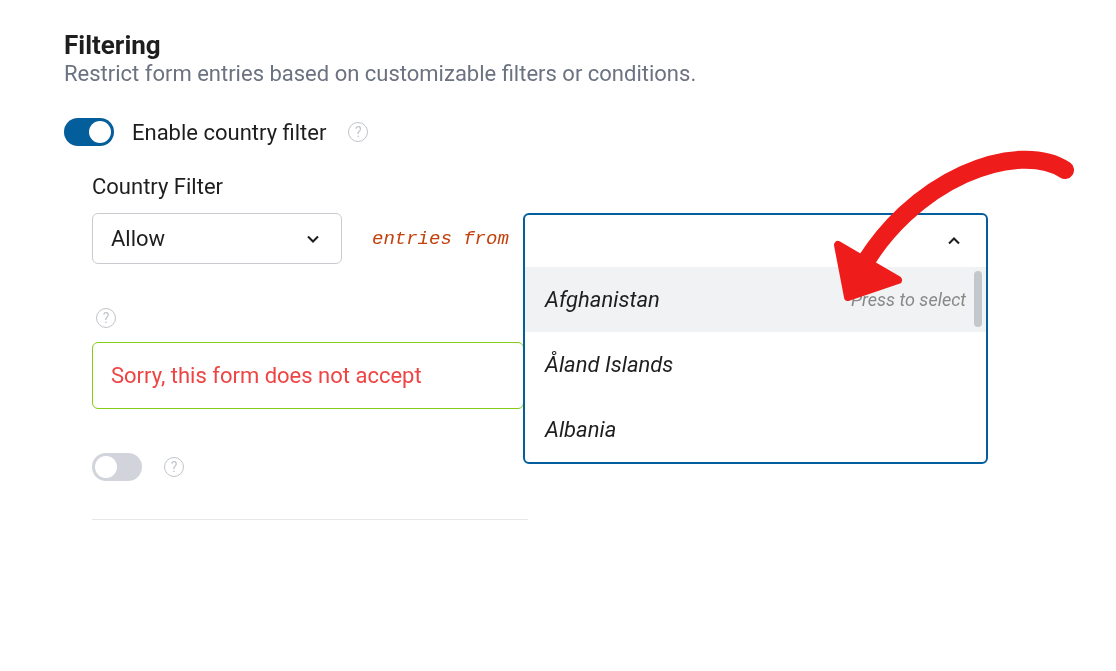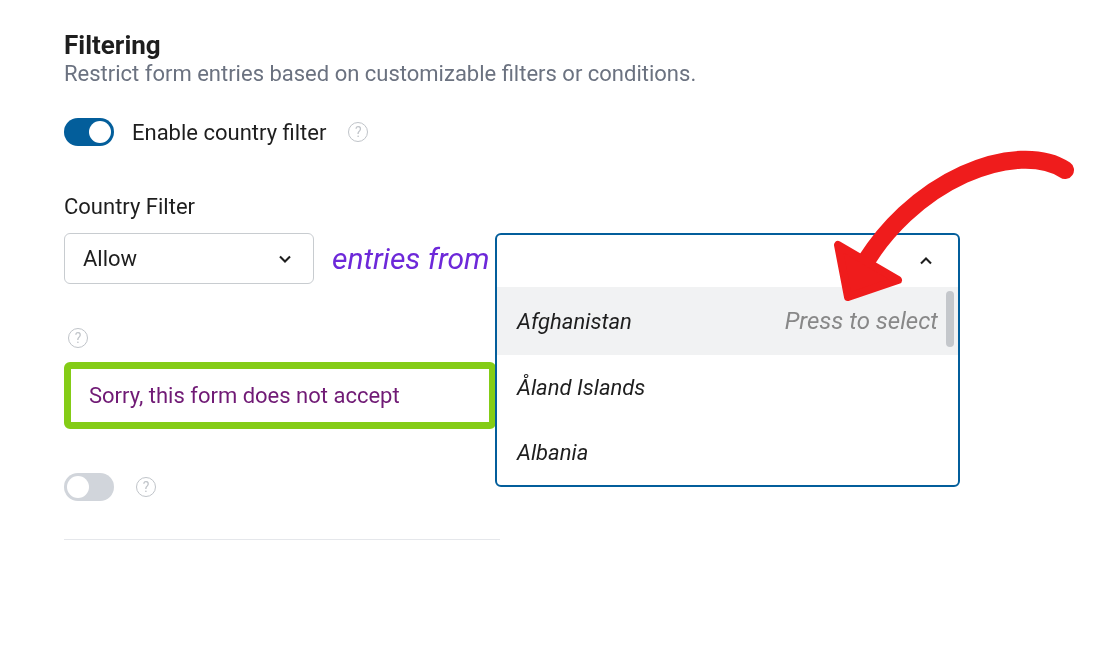--- a/index.html
+++ b/index.html
@@ -19,21 +19,21 @@
     }
     .section-desc {
       font-size: 22px;
       color: #6b7280;
       margin-bottom: 32px;
     }
     .toggle-row {
       display: flex;
       align-items: center;
       gap: 18px;
-      margin-bottom: 48px;
+      margin-bottom: 28px;
     }
     .toggle {
       width: 50px;
       height: 28px;
       border-radius: 14px;
       position: relative;
       cursor: pointer;
       transition: background 0.2s;
     }
     .toggle.on { background: #035e9b; }
@@ -69,42 +69,43 @@
       font-size: 22px;
       color: #1e1e1e;
       margin-bottom: 14px;
       display: flex;
       align-items: center;
       gap: 10px;
     }
     .row {
       display: flex;
       align-items: center;
-      gap: 18px;
+      gap: 30px;
       margin-bottom: 44px;
       position: relative;
     }
     .select-box {
       border: 1px solid #c8ccd0;
       border-radius: 6px;
       padding: 12px 18px;
       font-size: 22px;
       display: flex;
       align-items: center;
       justify-content: space-between;
       width: 250px;
       cursor: pointer;
     }
     .chevron-down {
       width: 20px;
     }
     .entries-text {
-      font-size: 30px;
+      font-size: 19px;
       font-style: italic;
-      color: #6d28d9;
+      color: #c2410c;
+      font-family: Liberation Mono, monospace;
     }
     .country-dropdown {
       border: 2px solid #035e9b;
       border-radius: 6px;
       width: 465px;
       background: #fff;
       position: absolute;
       left: 431px;
       top: 0;
       z-index: 10;
@@ -130,38 +131,38 @@
       display: flex;
       align-items: center;
       justify-content: space-between;
       cursor: pointer;
     }
     .dropdown-item.highlighted {
       background: #f1f2f3;
     }
     .press-hint {
       color: #888;
-      font-size: 24px;
+      font-size: 18px;
     }
     .scrollbar-thumb {
       position: absolute;
       right: 4px;
       top: 4px;
       width: 8px;
       height: 56px;
       background: #c4c7cb;
       border-radius: 4px;
     }
     .text-input {
-      border: 7px solid #84cc16;
+      border: 1px solid #84cc16;
       border-radius: 6px;
-      padding: 14px 18px;
+      padding: 20px 18px;
       font-size: 22px;
       width: 432px;
-      color: #701a75;
+      color: #ef4444;
       font-family: inherit;
     }
     .message-section {
       margin-bottom: 44px;
     }
     .hr {
       border: none;
       border-top: 1px solid #e5e7eb;
       margin-top: 38px;
       width: 436px;
@@ -181,21 +182,21 @@
 <p class="section-desc">Restrict form entries based on customizable filters or conditions.</p>
 
 <div class="toggle-row">
   <div class="toggle on">
     <div class="toggle-knob"></div>
   </div>
   <span class="toggle-label">Enable country filter</span>
   <span class="help-icon">?</span>
 </div>
 
-<div style="position:relative;">
+<div style="position:relative;margin-left:28px;">
   <div class="field-label">Country Filter</div>
   <div class="row">
     <div class="select-box">
       <span>Allow</span>
       <svg class="chevron-down" viewBox="0 0 24 24" fill="none" stroke="#1e1e1e" stroke-width="2.5">
           <path d="M6 9l6 6 6-6"></path>
         </svg>
     </div>
     <span class="entries-text">entries from</span>
 

